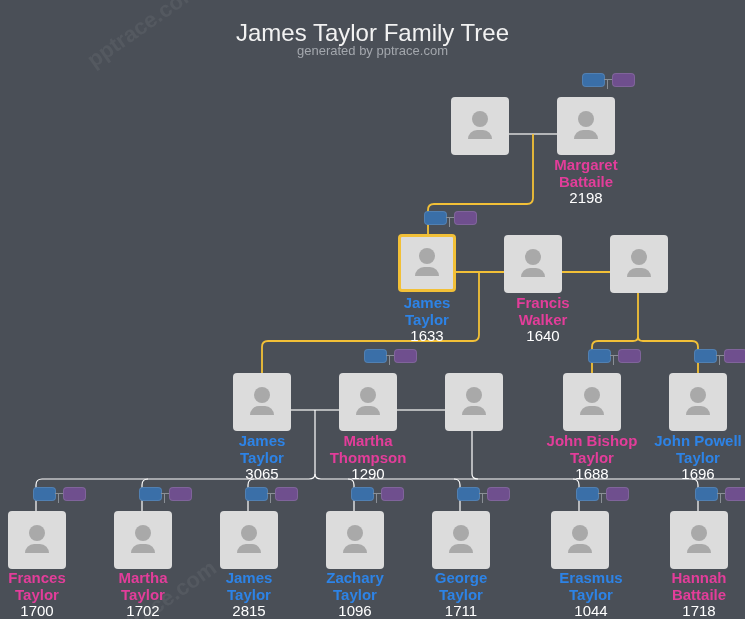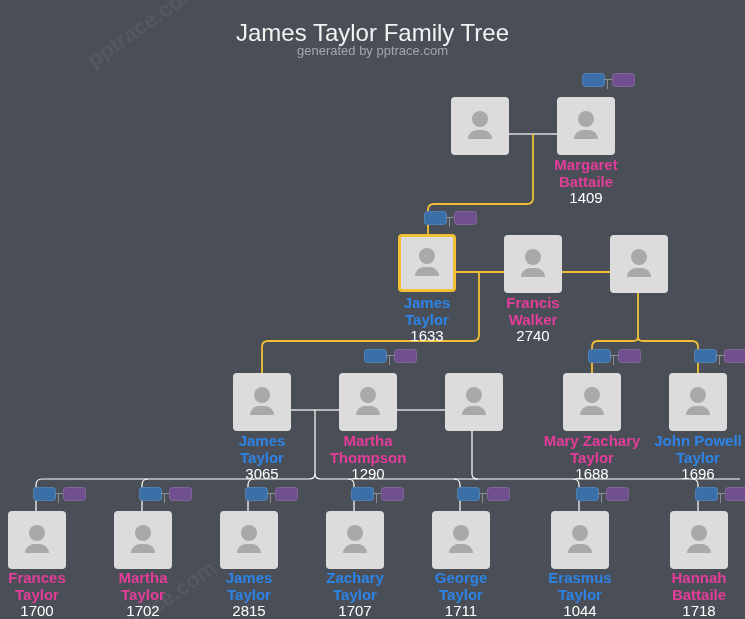--- a/index.html
+++ b/index.html
@@ -159,40 +159,40 @@
     <div class="head"></div>
     <div class="body"></div>
   </div>
 <div class="node" style="left:557px;top:97px;">
     <div class="head"></div>
     <div class="body"></div>
   </div>
 <div class="label female" style="left:531px;top:157px;">
     <span class="nm">Margaret</span>
     <span class="nm">Battaile</span>
-    <span class="yr">1409</span>
+    <span class="yr">2198</span>
   </div>
 
 <div class="node root" style="left:398px;top:234px;">
     <div class="head" style="top:11px"></div>
     <div class="body" style="top:30px"></div>
   </div>
 <div class="label male" style="left:372px;top:295px;">
     <span class="nm">James</span>
     <span class="nm">Taylor</span>
     <span class="yr">1633</span>
   </div>
 <div class="node" style="left:504px;top:235px;">
     <div class="head"></div>
     <div class="body"></div>
   </div>
-<div class="label female" style="left:478px;top:295px;">
+<div class="label female" style="left:488px;top:295px;">
     <span class="nm">Francis</span>
     <span class="nm">Walker</span>
-    <span class="yr">2740</span>
+    <span class="yr">1640</span>
   </div>
 <div class="node" style="left:610px;top:235px;">
     <div class="head"></div>
     <div class="body"></div>
   </div>
 
 <div class="node" style="left:233px;top:373px;">
     <div class="head"></div>
     <div class="body"></div>
   </div>
@@ -212,21 +212,21 @@
   </div>
 <div class="node" style="left:445px;top:373px;">
     <div class="head"></div>
     <div class="body"></div>
   </div>
 <div class="node" style="left:563px;top:373px;">
     <div class="head"></div>
     <div class="body"></div>
   </div>
 <div class="label female" style="left:537px;top:433px;">
-    <span class="nm">Mary Zachary</span>
+    <span class="nm">John Bishop</span>
     <span class="nm">Taylor</span>
     <span class="yr">1688</span>
   </div>
 <div class="node" style="left:669px;top:373px;">
     <div class="head"></div>
     <div class="body"></div>
   </div>
 <div class="label male" style="left:643px;top:433px;">
     <span class="nm">John Powell</span>
     <span class="nm">Taylor</span>
@@ -260,36 +260,36 @@
     <span class="nm">Taylor</span>
     <span class="yr">2815</span>
   </div>
 <div class="node" style="left:326px;top:511px;">
     <div class="head"></div>
     <div class="body"></div>
   </div>
 <div class="label male" style="left:300px;top:570px;">
     <span class="nm">Zachary</span>
     <span class="nm">Taylor</span>
-    <span class="yr">1707</span>
+    <span class="yr">1096</span>
   </div>
 <div class="node" style="left:432px;top:511px;">
     <div class="head"></div>
     <div class="body"></div>
   </div>
 <div class="label male" style="left:406px;top:570px;">
     <span class="nm">George</span>
     <span class="nm">Taylor</span>
     <span class="yr">1711</span>
   </div>
 <div class="node" style="left:551px;top:511px;">
     <div class="head"></div>
     <div class="body"></div>
   </div>
-<div class="label male" style="left:525px;top:570px;">
+<div class="label male" style="left:536px;top:570px;">
     <span class="nm">Erasmus</span>
     <span class="nm">Taylor</span>
     <span class="yr">1044</span>
   </div>
 <div class="node" style="left:670px;top:511px;">
     <div class="head"></div>
     <div class="body"></div>
   </div>
 <div class="label female" style="left:644px;top:570px;">
     <span class="nm">Hannah</span>

